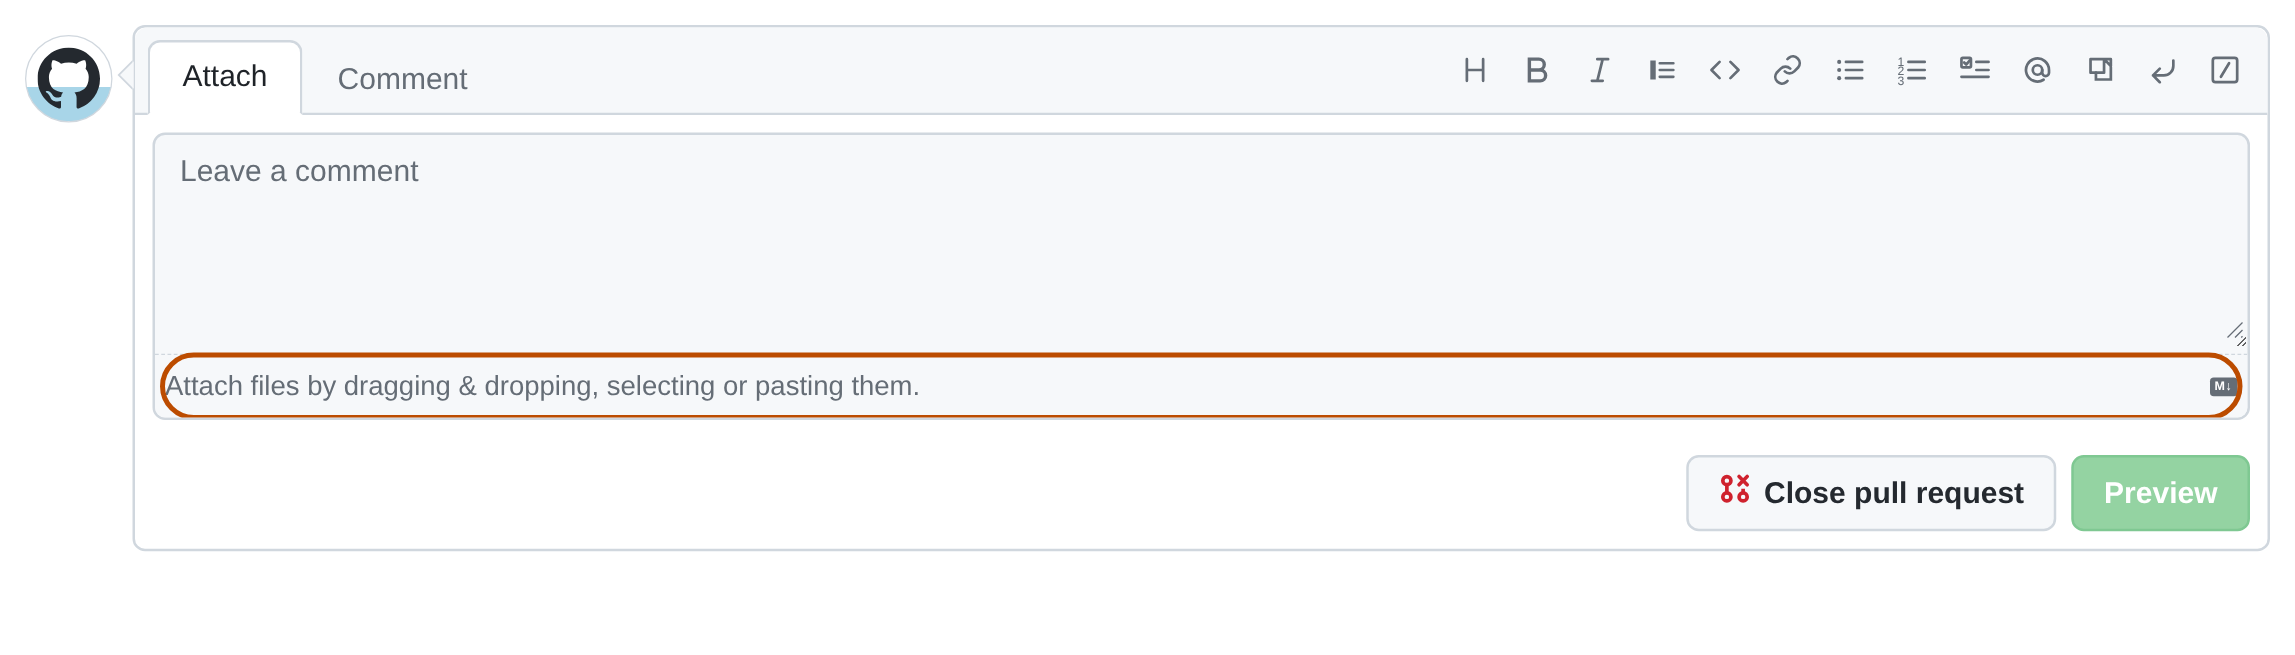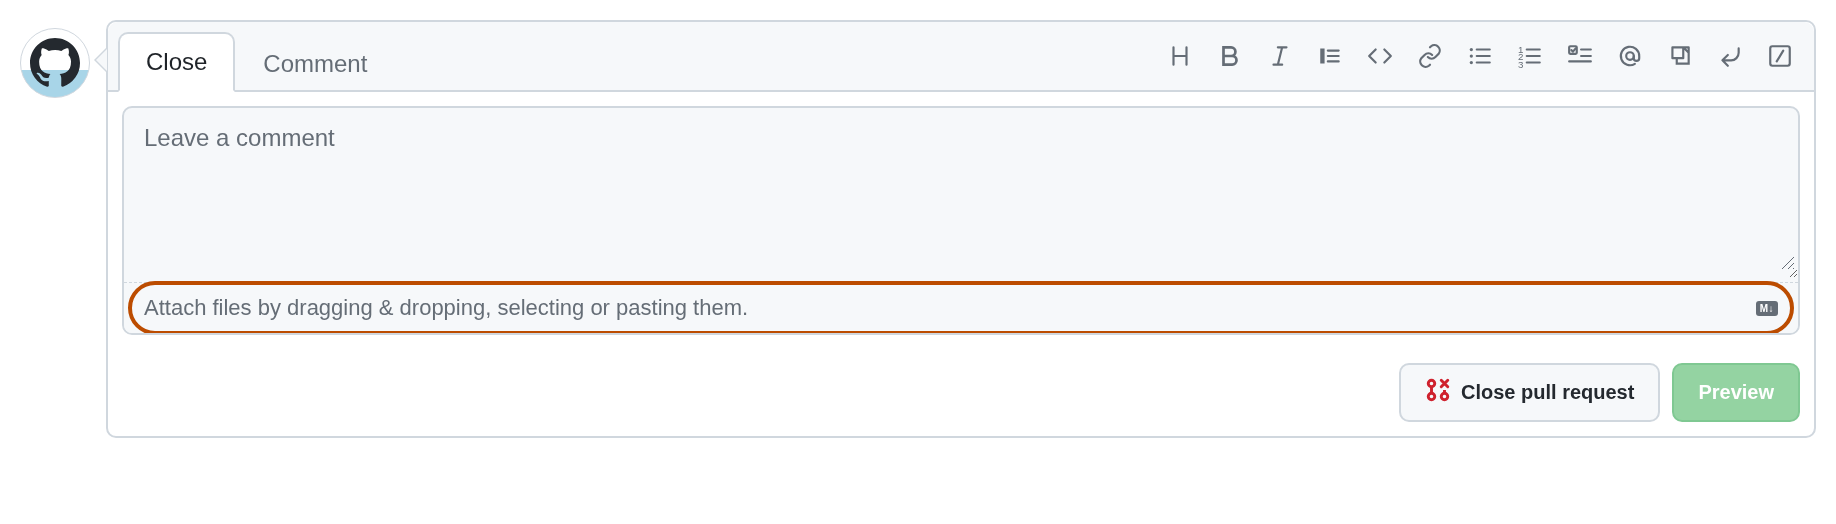--- a/index.html
+++ b/index.html
@@ -149,21 +149,21 @@
     .resize-handle {
       position: absolute;
       right: 2px;
       bottom: 62px;
       width: 16px;
       height: 16px;
       pointer-events: none;
     }
     .attach-bar {
       border-top: 1px dashed #d0d7de;
-      padding: 12px 20px;
+      padding: 12px 8px;
       display: flex;
       align-items: center;
       justify-content: space-between;
       background: #f6f8fa;
       position: relative;
     }
     .attach-highlight {
       position: absolute;
       top: -2px;
       left: 4px;
@@ -192,21 +192,21 @@
     }
     .actions {
       display: flex;
       justify-content: flex-end;
       gap: 12px;
       padding: 14px;
     }
     .btn {
       padding: 12px 24px;
       border-radius: 10px;
-      font-size: 20px;
+      font-size: 24px;
       font-weight: 600;
       cursor: pointer;
       display: flex;
       align-items: center;
       gap: 10px;
       border: 2px solid;
     }
     .btn-secondary {
       background: #f6f8fa;
       color: #24292f;
@@ -229,21 +229,21 @@
   <div class="avatar">
     <svg viewBox="0 0 16 16" fill="#24292f">
       <path d="M8 0C3.58 0 0 3.58 0 8c0 3.54 2.29 6.53 5.47 7.59.4.07.55-.17.55-.38 0-.19-.01-.82-.01-1.49-2.01.37-2.53-.49-2.69-.94-.09-.23-.48-.94-.82-1.13-.28-.15-.68-.52-.01-.53.63-.01 1.08.58 1.23.82.72 1.21 1.87.87 2.33.66.07-.52.28-.87.51-1.07-1.78-.2-3.64-.89-3.64-3.95 0-.87.31-1.59.82-2.15-.08-.2-.36-1.02.08-2.12 0 0 .67-.21 2.2.82.64-.18 1.32-.27 2-.27.68 0 1.36.09 2 .27 1.53-1.04 2.2-.82 2.2-.82.44 1.1.16 1.92.08 2.12.51.56.82 1.27.82 2.15 0 3.07-1.87 3.75-3.65 3.95.29.25.54.73.54 1.48 0 1.07-.01 1.93-.01 2.2 0 .21.15.46.55.38A8.013 8.013 0 0016 8c0-4.42-3.58-8-8-8z"></path>
     </svg>
   </div>
 
   <div class="comment-box">
     <div class="comment-panel">
       <div class="comment-header">
         <div class="tabs">
-          <div class="tab active">Close</div>
+          <div class="tab active">Attach</div>
           <div class="tab">Comment</div>
         </div>
         <div class="toolbar">
           <div class="toolbar-btn">
             <svg viewBox="0 0 24 24">
                 <path d="M6 4v16M18 4v16M6 12h12" stroke-linecap="round"></path>
               </svg>
           </div>
           <div class="toolbar-btn">
             <svg viewBox="0 0 24 24">

